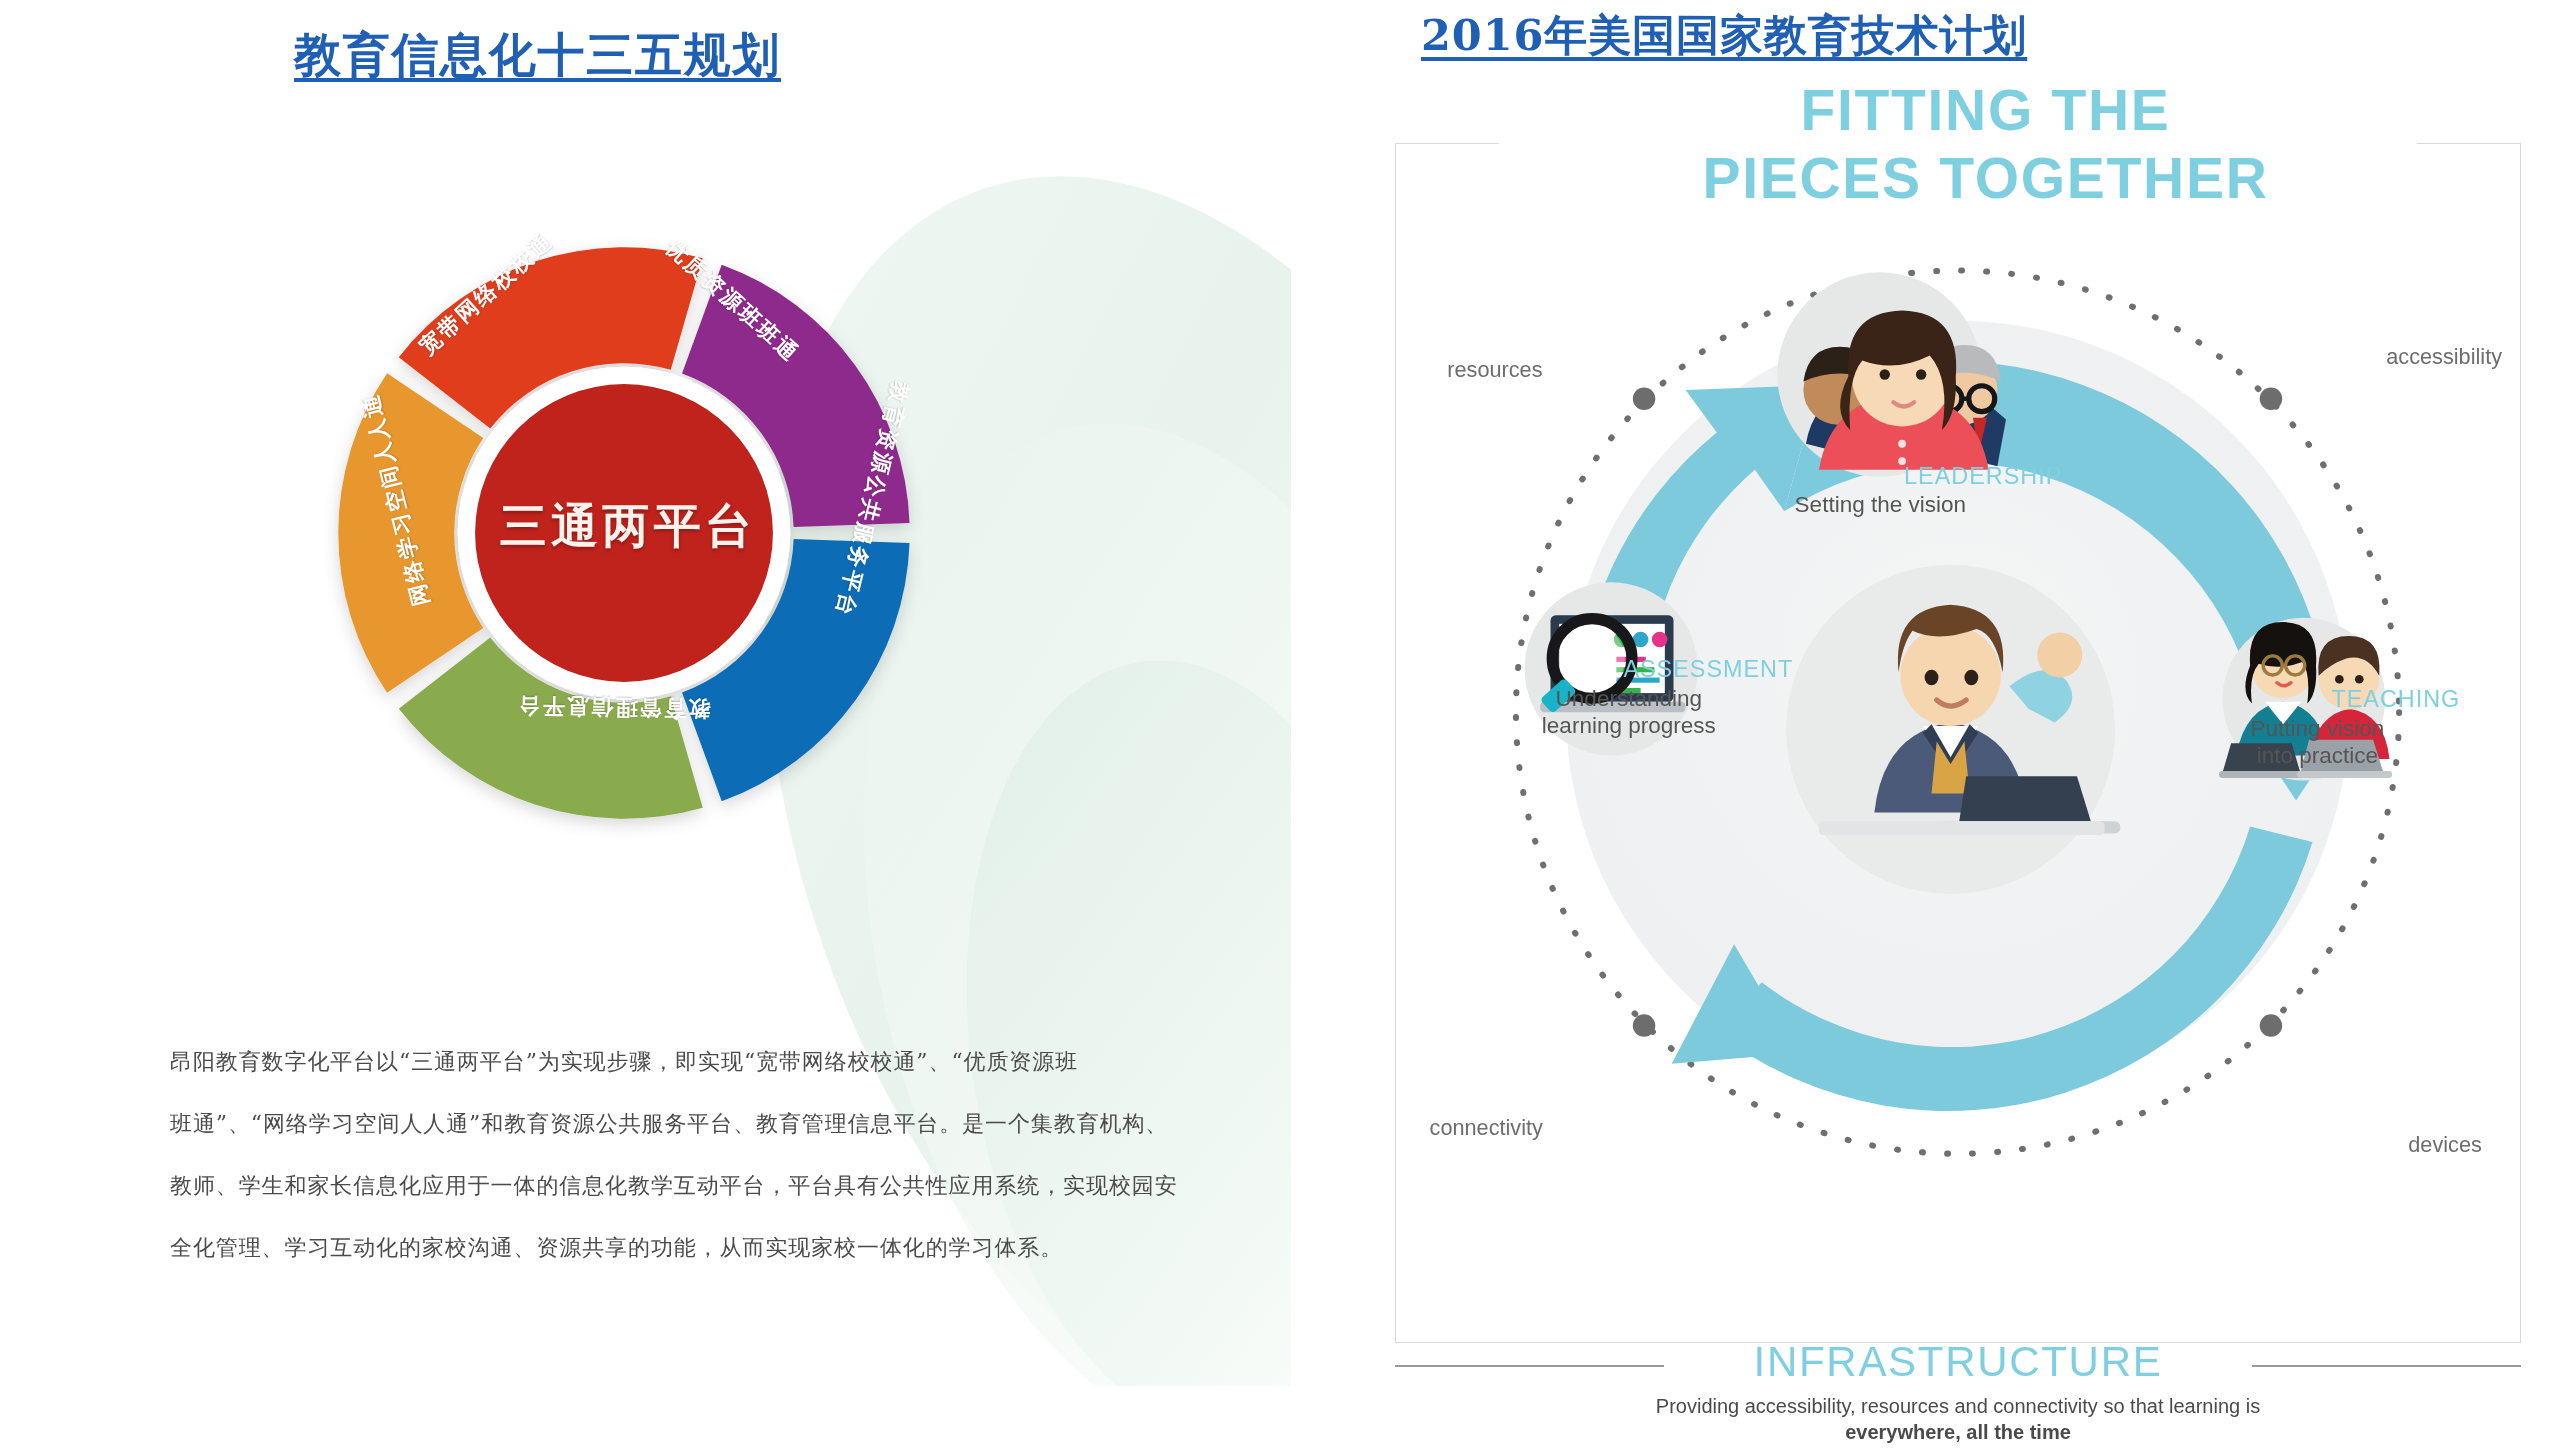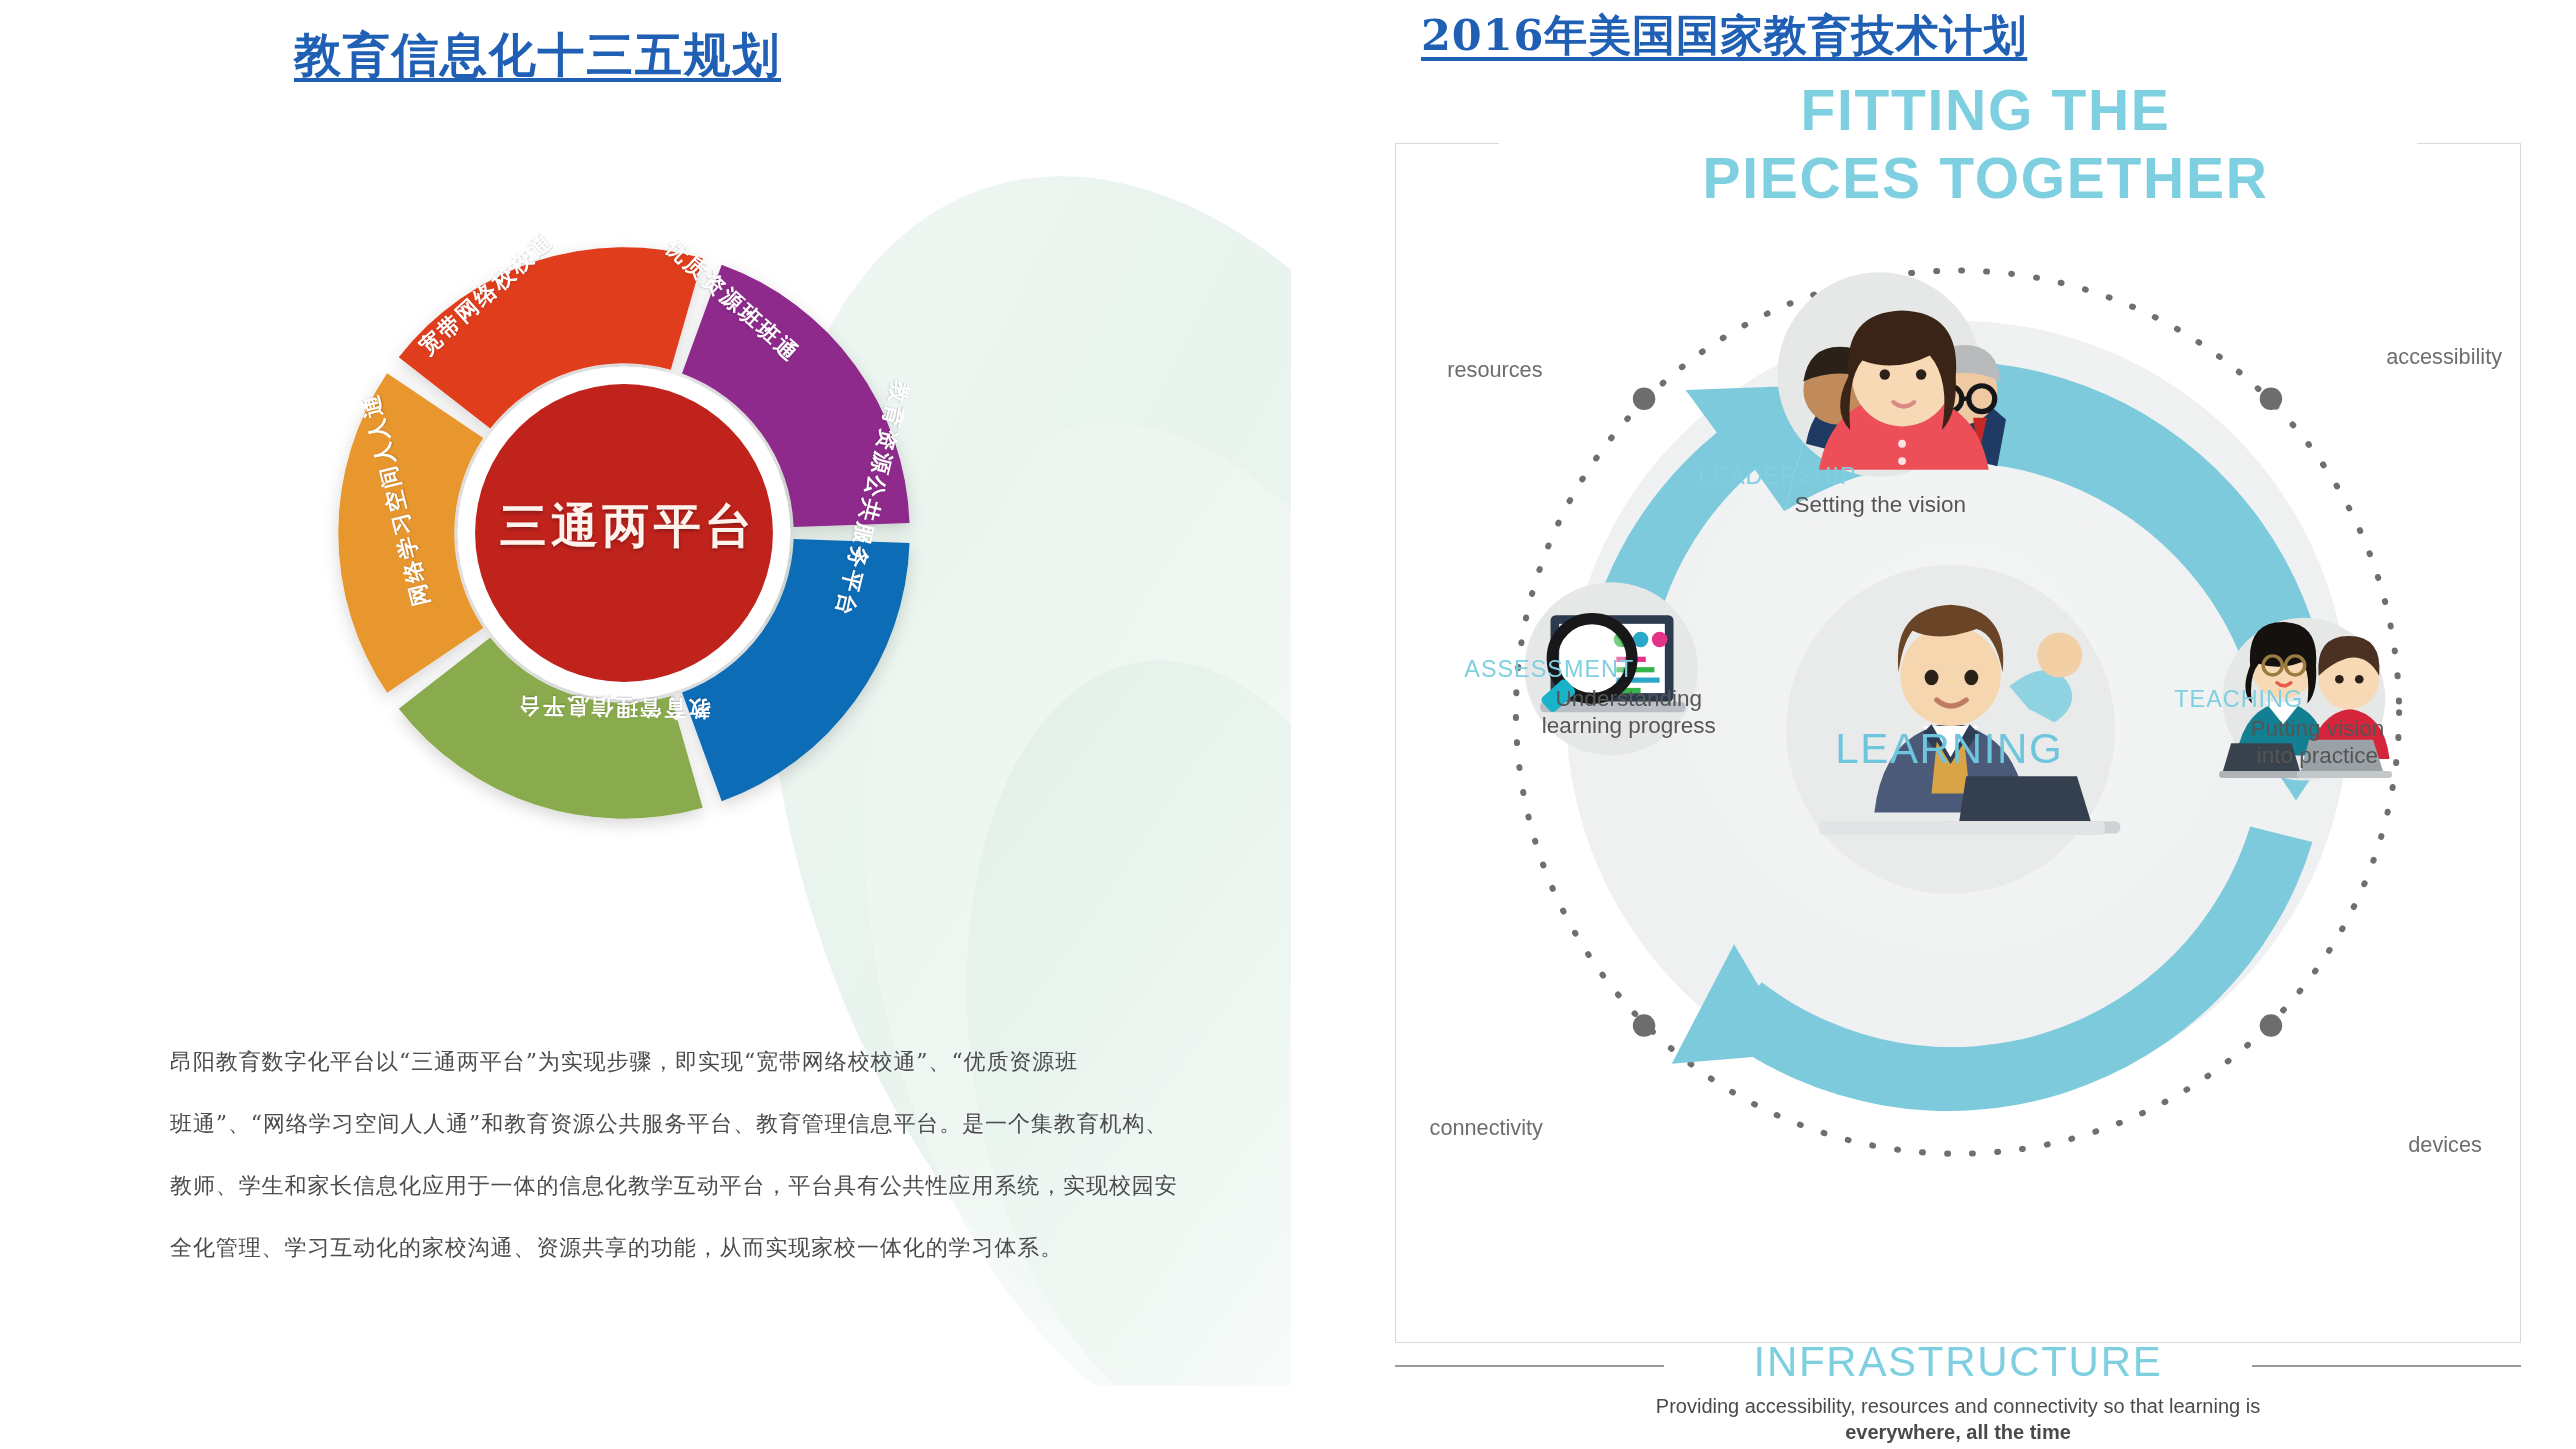--- a/index.html
+++ b/index.html
@@ -103,21 +103,21 @@
   .corner-label {
     position:absolute; color:#6d6d6d; font-size:21.7px;
     font-family:"Liberation Sans", sans-serif; white-space:nowrap;
   }
   #lb-resources    { left:35px;  top:199px; }
   #lb-accessibility{ left:974px;top:186px; }
   #lb-connectivity { left:17.3px;  top:957px; }
   #lb-devices      { left:996px;top:974px; }
 
   .node-title {
-    position:absolute; text-align:left; color:#7ecfe0;
+    position:absolute; text-align:right; color:#7ecfe0;
     font-size:23.4px; letter-spacing:1px; white-space:nowrap;
     font-family:"Liberation Sans", sans-serif;
   }
   .node-sub {
     position:absolute; text-align:center; color:#555555;
     font-size:22.5px; line-height:27px;
     font-family:"Liberation Sans", sans-serif;
   }
   #t-leadership { left:286px; top:305px; width:364px; }
   #s-leadership { left:286px; top:333px; width:364px; }
@@ -361,21 +361,20 @@
       <div>Putting vision</div>
       <div>into practice</div>
     </div>
 
     <div class="node-title" id="t-assessment">ASSESSMENT</div>
     <div class="node-sub" id="s-assessment">
       <div>Understanding</div>
       <div>learning progress</div>
     </div>
 
-    <div class="learning-label">LEARNING</div>
   </div>
 
   <div class="infra-row">
     <div class="infra-line l"></div>
     <div class="infra-line r"></div>
     <div class="infra-title">INFRASTRUCTURE</div>
   </div>
   <div class="infra-sub">
     <div>Providing accessibility, resources and connectivity so that learning is</div>
     <div><b>everywhere, all the time</b></div>

